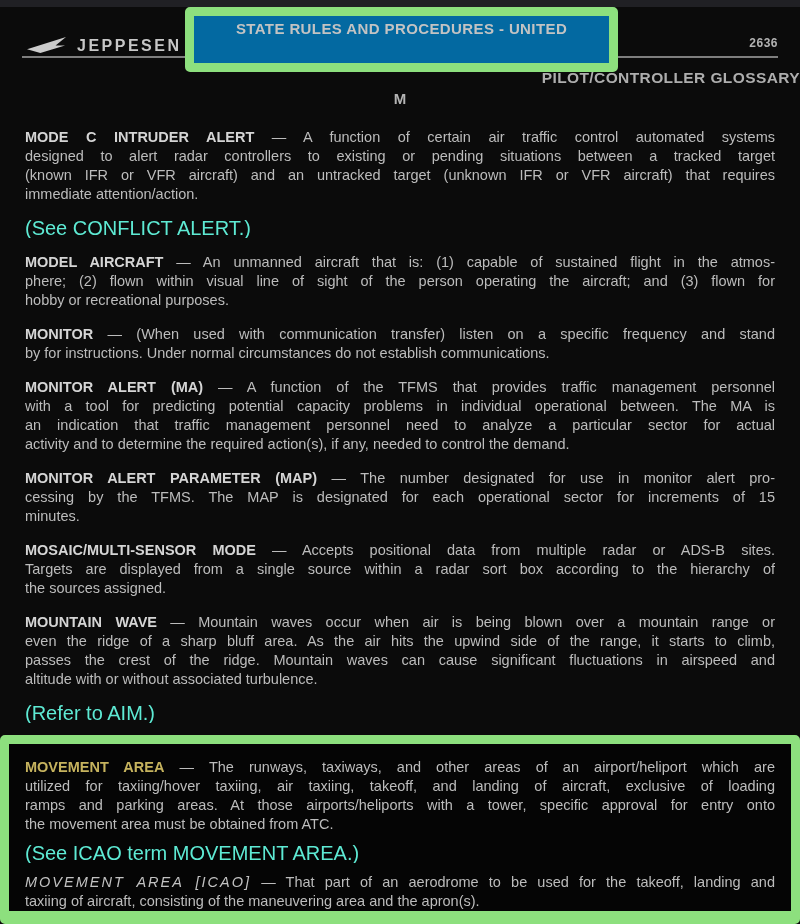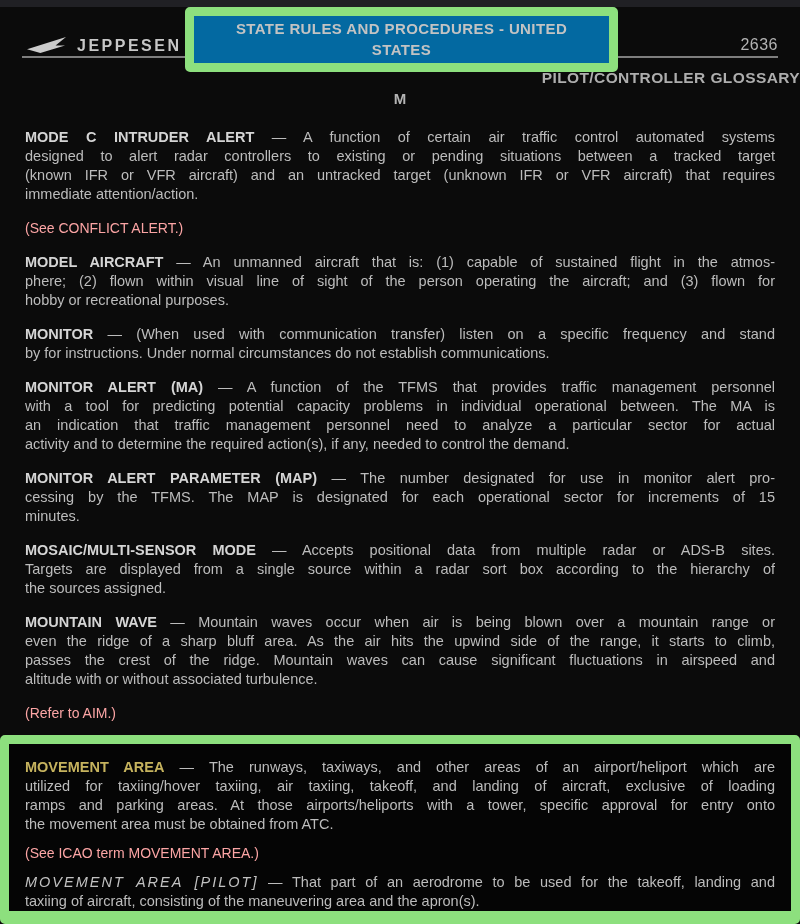--- a/index.html
+++ b/index.html
@@ -9,21 +9,21 @@
     background:#0b0b0b;
     font-family:"Liberation Sans","DejaVu Sans",sans-serif;
     overflow:hidden;
   }
   .top-strip{position:absolute;top:0;left:0;width:800px;height:7px;background:#202024;}
 
   
   .logo{position:absolute;left:26px;top:36px;display:flex;align-items:center;gap:9px;}
   .logo svg{display:block;}
   .logo-text{font-size:16px;font-weight:bold;letter-spacing:2.5px;color:#c7c7c7;}
-  .page-number{position:absolute;right:22px;top:36px;font-size:16px;font-weight:normal;color:#b3b3b3;letter-spacing:.5px;}
+  .page-number{position:absolute;right:22px;top:36px;font-size:12px;font-weight:bold;color:#b3b3b3;letter-spacing:.5px;}
   .header-rule{position:absolute;left:22px;top:56px;width:756px;height:2px;background:#7e7e7e;z-index:1;}
 
   
   .title-box{
     position:absolute;left:185px;top:7px;width:433px;height:65px;
     border:9px solid #8de07e;background:#0369a1;border-radius:5px;
     box-sizing:border-box;z-index:5;
   }
   .title-box .tline{
     text-align:center;font-size:15px;font-weight:bold;color:#c3c3c3;
@@ -45,21 +45,21 @@
   .entry{margin-bottom:15px;}
   .line{
     height:19px;line-height:19px;font-size:14.5px;color:#bcbcbc;
     overflow:hidden;
   }
   .line.j{text-align:justify;text-align-last:justify;}
   .line.j::after{content:"";display:inline-block;width:100%;height:0;}
   .term{font-weight:bold;color:#d5d5d5;}
   .term.yellow{color:#c6b35e;}
   .term.italic{font-weight:normal;font-style:italic;letter-spacing:2px;color:#c2c2c2;}
-  .note{height:19px;line-height:19px;font-size:14px;color:#fca5a5;margin-bottom:15px;overflow:hidden;}
+  .note{height:19px;line-height:19px;font-size:20px;color:#5eead4;margin-bottom:15px;overflow:hidden;}
 
   
   .movement-box{
     position:absolute;left:0;right:0;top:735px;bottom:0;
     border:9px solid #8de07e;border-bottom-width:13px;
     background:#050505;border-radius:5px;
     box-sizing:border-box;
     padding:14px 16px 0;
     z-index:6;
   }
@@ -80,21 +80,20 @@
         <polygon points="1,14 42,1 31,10 41,10 15,18" fill="#cccccc"></polygon>
       </svg>
     </span>
     <span class="logo-text">JEPPESEN</span>
   </div>
 
   <div class="page-number">2636</div>
 
   <div class="title-box">
     <div class="tline">STATE RULES AND PROCEDURES - UNITED</div>
-    <div class="tline">STATES</div>
   </div>
 
   <div class="glossary-heading">PILOT/CONTROLLER GLOSSARY</div>
   <div class="glossary-letter">M</div>
 
   <div class="content" id="entries">
       <div class="entry">
         <div class="line j"><span class="term">MODE C INTRUDER ALERT</span> — A function of certain air traffic control automated systems</div>
         <div class="line j">designed to alert radar controllers to existing or pending situations between a tracked target</div>
         <div class="line j">(known IFR or VFR aircraft) and an untracked target (unknown IFR or VFR aircraft) that requires</div>
@@ -137,17 +136,17 @@
 
   <div class="movement-box" id="hl-entries">
       <div class="entry">
         <div class="line j"><span class="term yellow">MOVEMENT AREA</span> — The runways, taxiways, and other areas of an airport/heliport which are</div>
         <div class="line j">utilized for taxiing/hover taxiing, air taxiing, takeoff, and landing of aircraft, exclusive of loading</div>
         <div class="line j">ramps and parking areas. At those airports/heliports with a tower, specific approval for entry onto</div>
         <div class="line">the movement area must be obtained from ATC.</div>
       </div>
       <div class="note">(See ICAO term MOVEMENT AREA.)</div>
       <div class="entry">
-        <div class="line j"><span class="term italic">MOVEMENT AREA [PILOT]</span> — That part of an aerodrome to be used for the takeoff, landing and</div>
+        <div class="line j"><span class="term italic">MOVEMENT AREA [ICAO]</span> — That part of an aerodrome to be used for the takeoff, landing and</div>
         <div class="line">taxiing of aircraft, consisting of the maneuvering area and the apron(s).</div>
       </div>
     </div>
 </div>
 
 </body></html>

